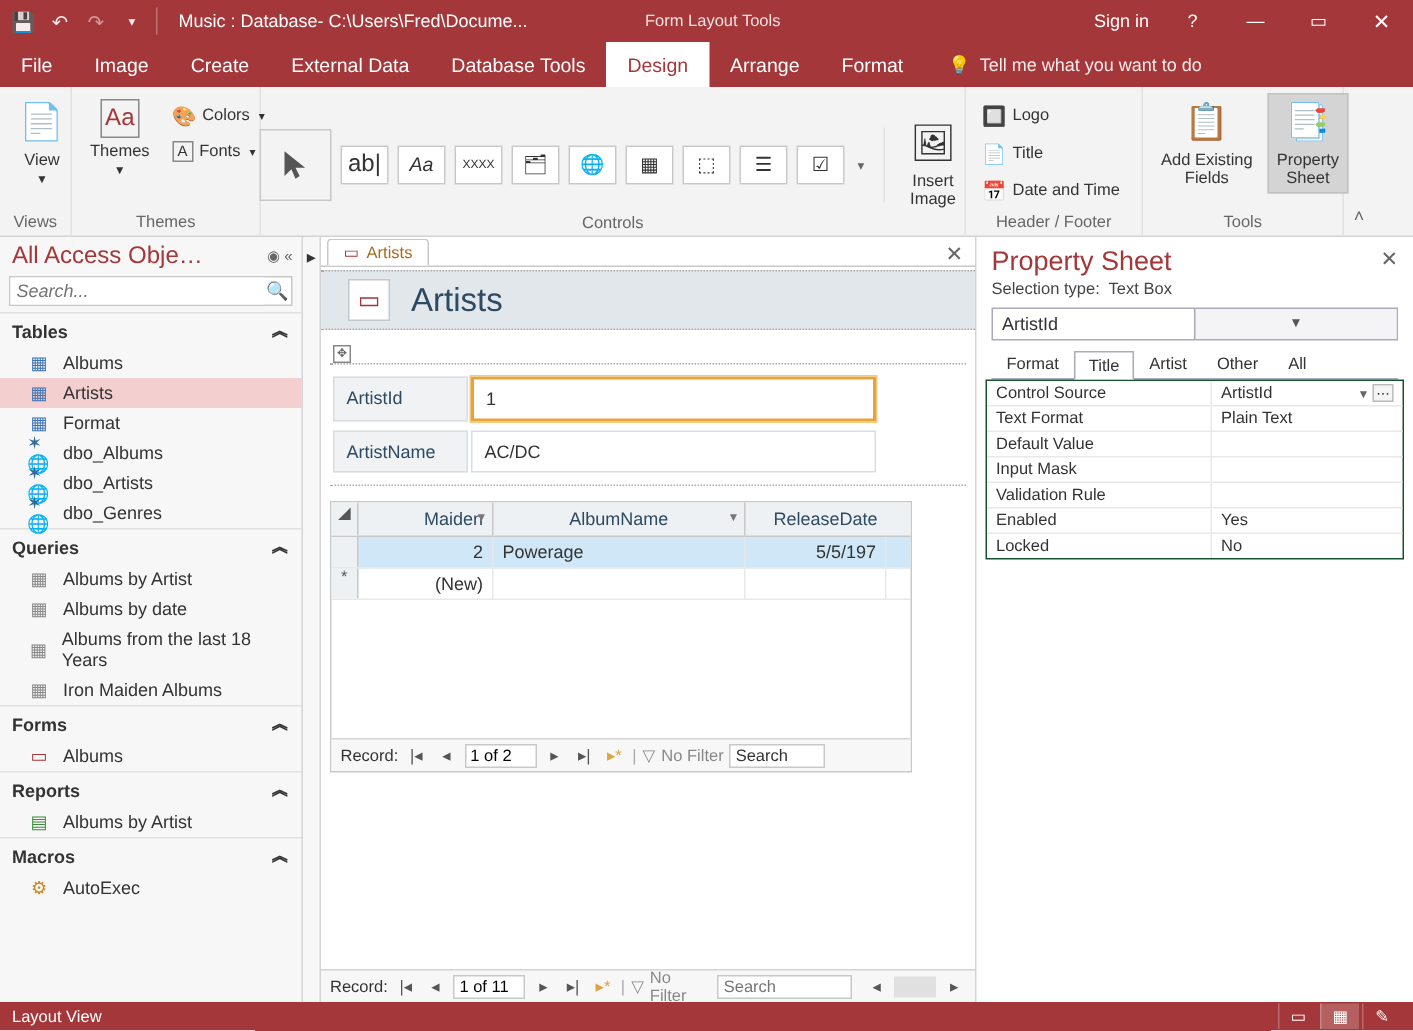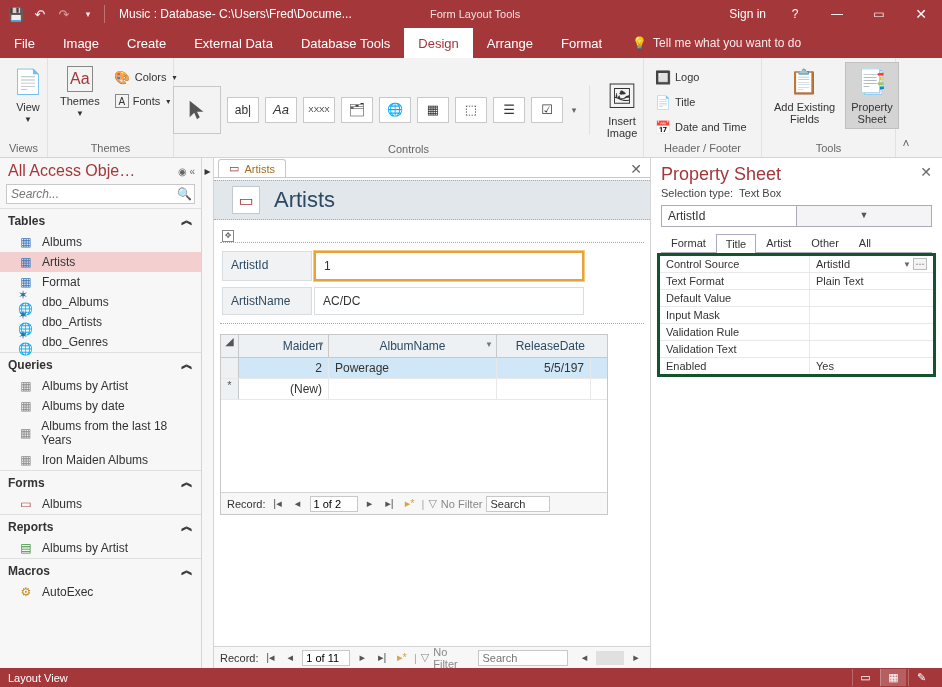--- a/index.html
+++ b/index.html
@@ -101,21 +101,21 @@
 .propsheet { width: 292px; border-left: 1px solid #d4d4d4; background: #fff; display: flex; flex-direction: column; }
 .ps-head { padding: 6px 10px 2px 10px; display: flex; align-items: flex-start; justify-content: space-between; }
 .ps-head h2 { font-size: 18px; color: #a4373a; font-weight: normal; }
 .ps-sub { padding: 0 10px 6px 10px; font-size: 11px; color: #444; }
 .ps-combo { margin: 0 10px 6px 10px; border: 1px solid #aab; display: flex; }
 .ps-combo span { flex: 1; padding: 3px 6px; font-size: 12px; }
 .ps-combo .dd { width: 18px; border-left: 1px solid #aab; text-align: center; font-size: 9px; padding-top: 4px; color: #555; background: #f4f4f7; }
 .ps-tabs { display: flex; margin: 0 10px; border-bottom: 1px solid #aab; font-size: 11px; }
 .ps-tab { padding: 3px 9px; border: 1px solid transparent; border-bottom: none; }
 .ps-tab.active { border-color: #aab; background: #fff; position: relative; top: 1px; }
-.ps-grid { margin: 0 6px 0 6px; border: 3px solid #14532d; font-size: 11px; }
+.ps-grid { margin: 0 6px 0 6px; border: 1px solid #14532d; font-size: 11px; }
 .ps-row { display: flex; }
 .ps-row + .ps-row { border-top: 1px solid #e8e8ec; }
 .ps-k { width: 150px; padding: 2px 6px; border-right: 1px solid #e8e8ec; }
 .ps-v { flex: 1; padding: 2px 6px; display: flex; align-items: center; }
 .ps-v .dd { margin-left: auto; font-size: 8px; color: #666; }
 .ps-v .bld { margin-left: 2px; width: 14px; text-align: center; border: 1px solid #bbb; font-size: 9px; background: #f4f4f4; }
 
 
 .statusbar { height: 19px; background: #a4373a; color: #fff; display: flex; align-items: center; padding: 0 8px; font-size: 11px; }
 .statusbar .right { margin-left: auto; display: flex; gap: 2px; }
@@ -197,21 +197,21 @@
   </div>
 
   <div class="rgroup" style="width:470px">
     <div class="rgroup-body" style="flex-direction:column; align-items:center; justify-content:center;">
       <div class="controls-row" style="padding-top:14px">
         <div class="ctrlbox big">
           <svg width="22" height="22" viewBox="0 0 24 24">
               <path d="M4 2 L4 20 L9 15 L12 22 L15 20 L12 14 L19 14 Z" fill="#555"></path>
             </svg>
         </div>
-        <div class="ctrlbox" style="font-size:12px">ab|</div>
+        <div class="ctrlbox" style="font-size:16px">ab|</div>
         <div class="ctrlbox" style="font-style:italic">Aa</div>
         <div class="ctrlbox" style="font-size:8px">XXXX</div>
         <div class="ctrlbox">🗂</div>
         <div class="ctrlbox">🌐</div>
         <div class="ctrlbox">▦</div>
         <div class="ctrlbox">⬚</div>
         <div class="ctrlbox">☰</div>
         <div class="ctrlbox">☑</div>
         <div style="width:10px; text-align:center; font-size:9px; color:#666">▾</div>
         <div style="width:1px;height:50px;background:#e1e1e1;margin:0 4px"></div>
@@ -486,29 +486,29 @@
               <span></span>
             </div>
           </div>
           <div class="ps-row">
             <div class="ps-k">Validation Rule</div>
             <div class="ps-v">
               <span></span>
             </div>
           </div>
           <div class="ps-row">
-            <div class="ps-k">Validation Text</div>
-            <div class="ps-v">
-              <span></span>
-            </div>
-          </div>
-          <div class="ps-row">
             <div class="ps-k">Enabled</div>
             <div class="ps-v">
               <span>Yes</span>
+            </div>
+          </div>
+          <div class="ps-row">
+            <div class="ps-k">Locked</div>
+            <div class="ps-v">
+              <span>No</span>
             </div>
           </div>
         </div>
     </div>
 
   </div>
 </div>
 
 <div class="statusbar">
   <span>Layout View</span>

